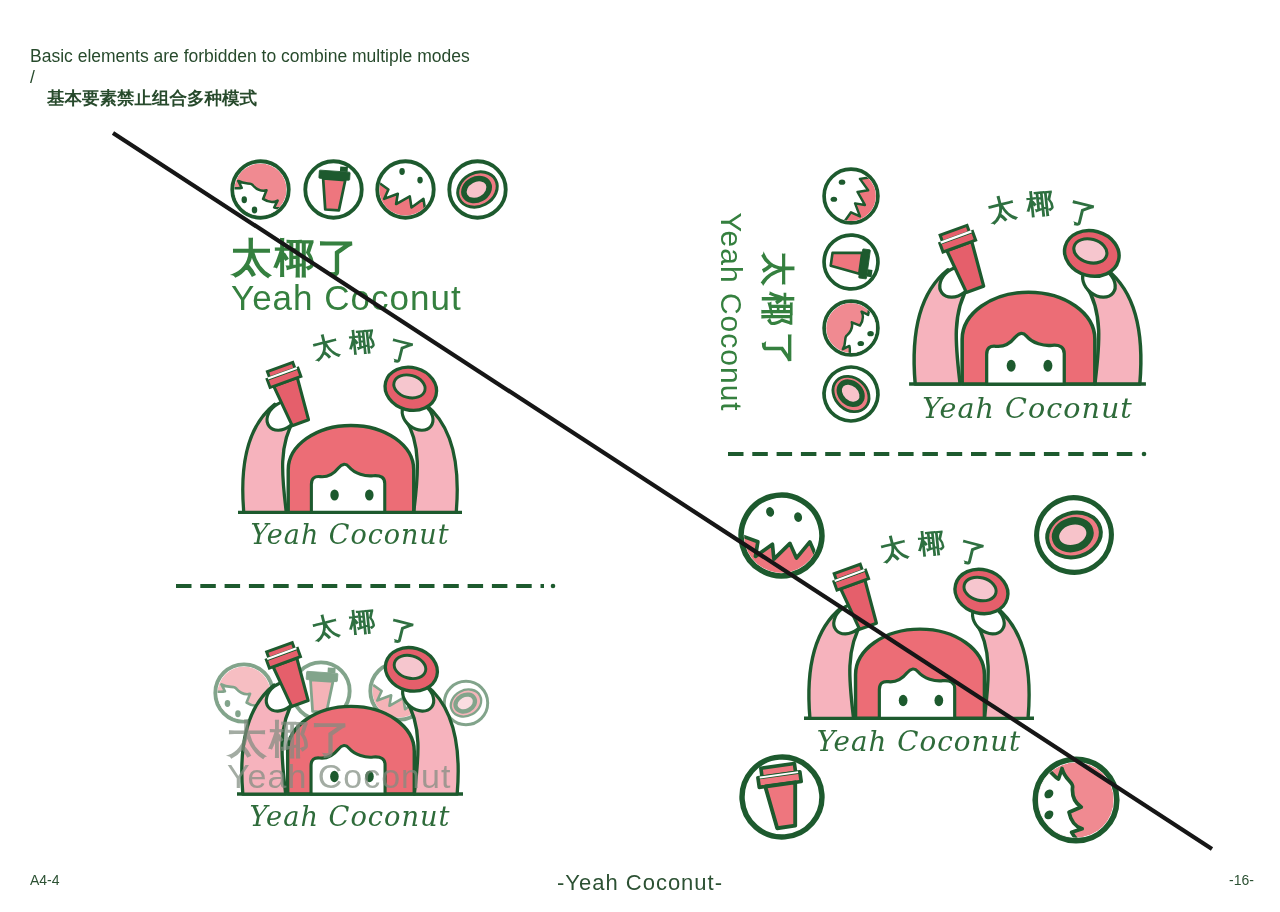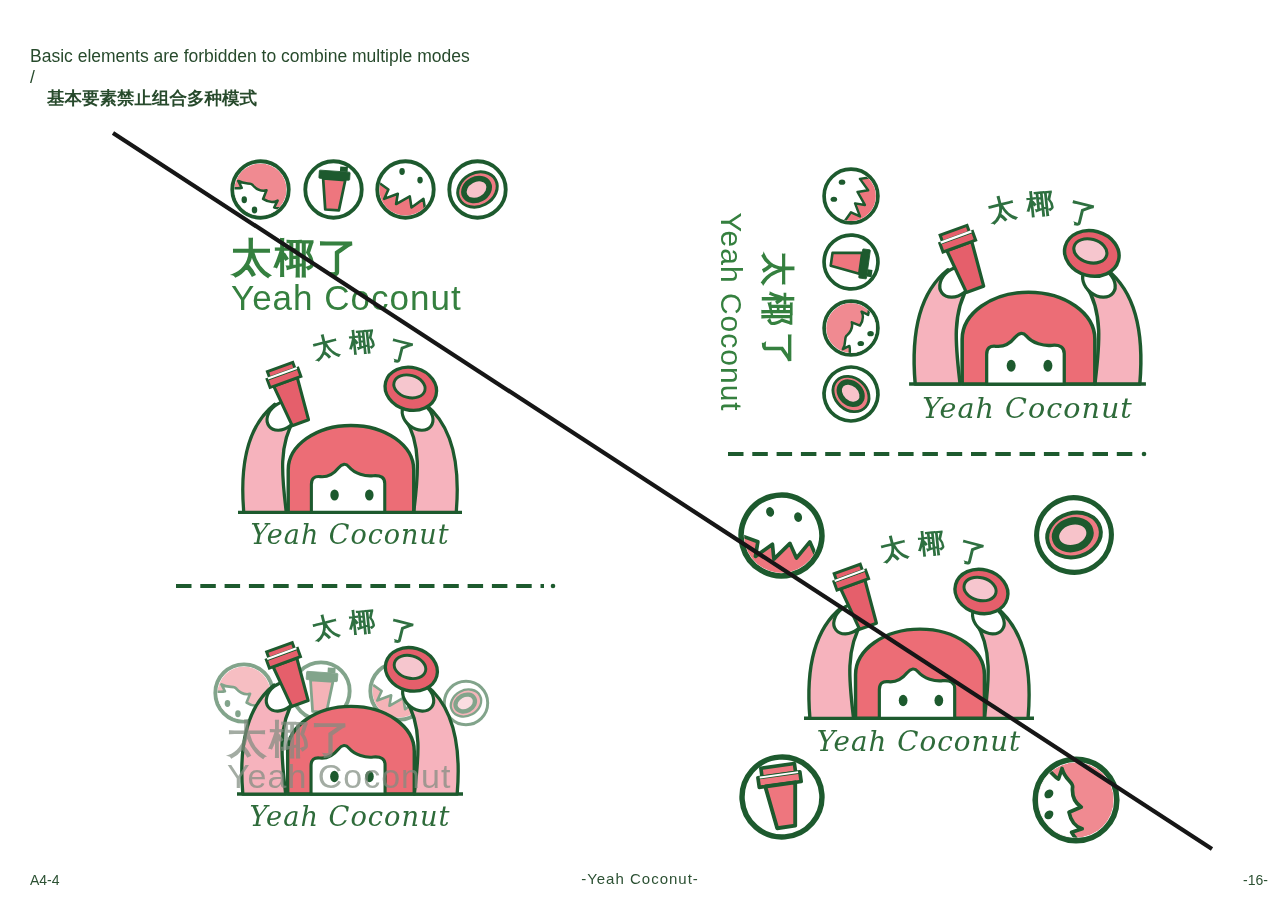--- a/index.html
+++ b/index.html
@@ -15,21 +15,21 @@
   
   .rotated-wm{transform:rotate(90deg);transform-origin:top left;width:240px;text-align:center;}
   .rotated-wm .l1{color:#35803f;font-size:34px;font-weight:bold;letter-spacing:6px;}
   .rotated-wm .l2{color:#35803f;font-size:30px;letter-spacing:1px;margin-top:6px;}
   
   .faded-zh{color:rgba(128,140,128,0.72);font-size:40px;font-weight:bold;letter-spacing:2px;}
   .faded-en{color:rgba(128,140,128,0.72);font-size:34px;letter-spacing:1px;}
   .faded-icon{opacity:.55;}
   
   .ftr{color:#2c5133;font-size:14px;}
-  .ftr-center{width:100%;text-align:center;font-size:15px;letter-spacing:1px;}
+  .ftr-center{width:100%;text-align:center;font-size:22px;letter-spacing:1px;}
   svg.icon{display:block;}
 </style>
 </head>
 <body>
 
 <div class="page">
 
   <svg style="position:absolute;width:0;height:0" aria-hidden="true">
     <defs>
       <clipPath id="clip-circ">
@@ -207,15 +207,15 @@
   <svg class="abs icon" style="left:1029px;top:753px;transform:rotate(45deg)" width="94" height="94">
       <use href="#sym-girl"></use>
     </svg>
 
   <svg class="abs" style="left:0;top:0;z-index:50" width="1280" height="912">
     <line x1="113" y1="133" x2="1212" y2="849" stroke="#161616" stroke-width="4.2"></line>
   </svg>
 
   <div class="abs ftr" style="left:30px;top:872px;">A4-4</div>
   <div class="abs ftr ftr-center" style="left:0;top:870px;">-Yeah Coconut-</div>
-  <div class="abs ftr" style="right:12px;top:872px;">-16-</div>
+  <div class="abs ftr" style="right:26px;top:872px;">-16-</div>
 
 </div>
 
 </body></html>

